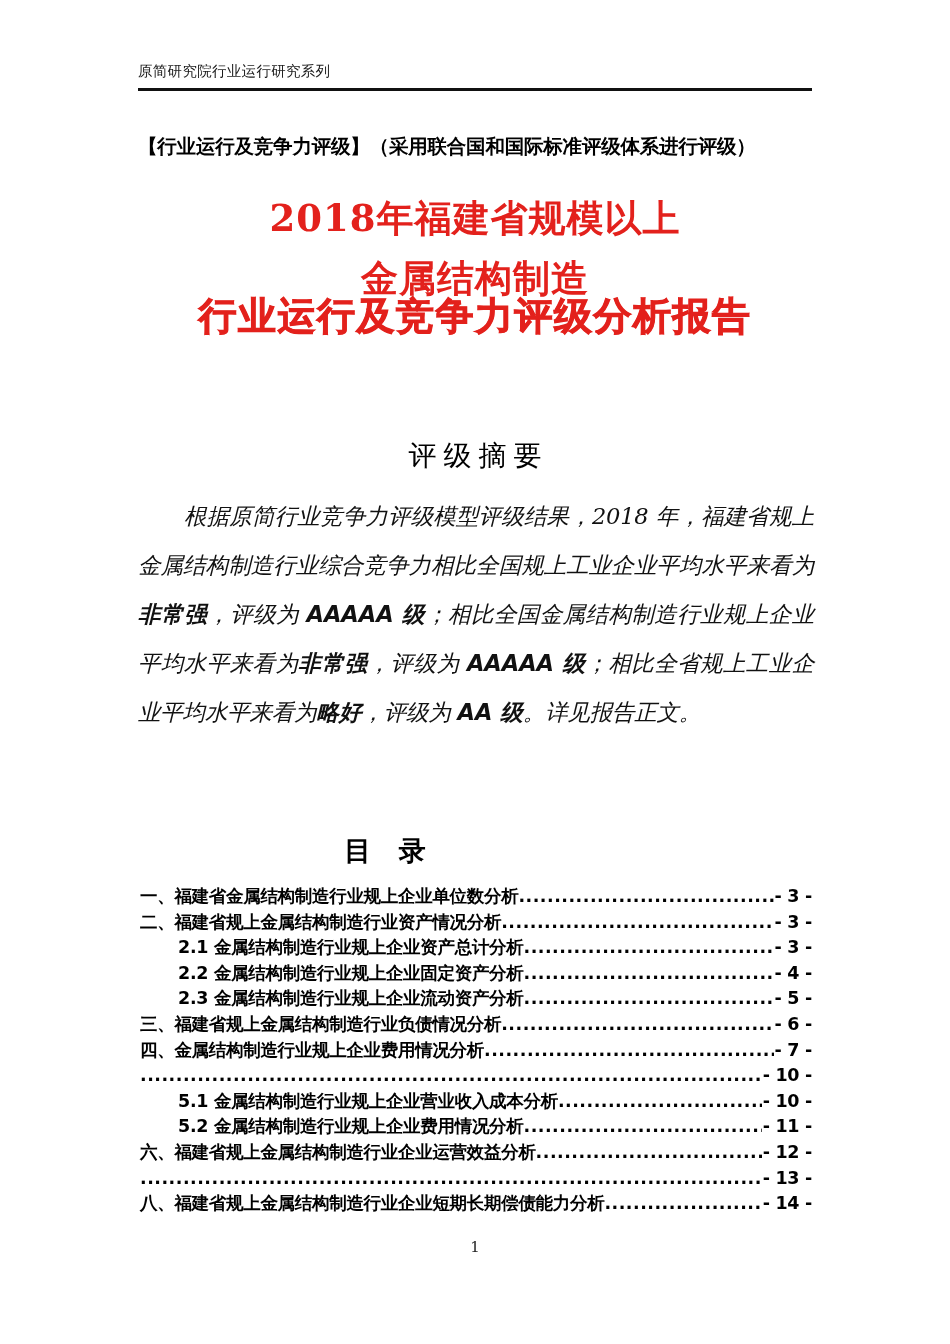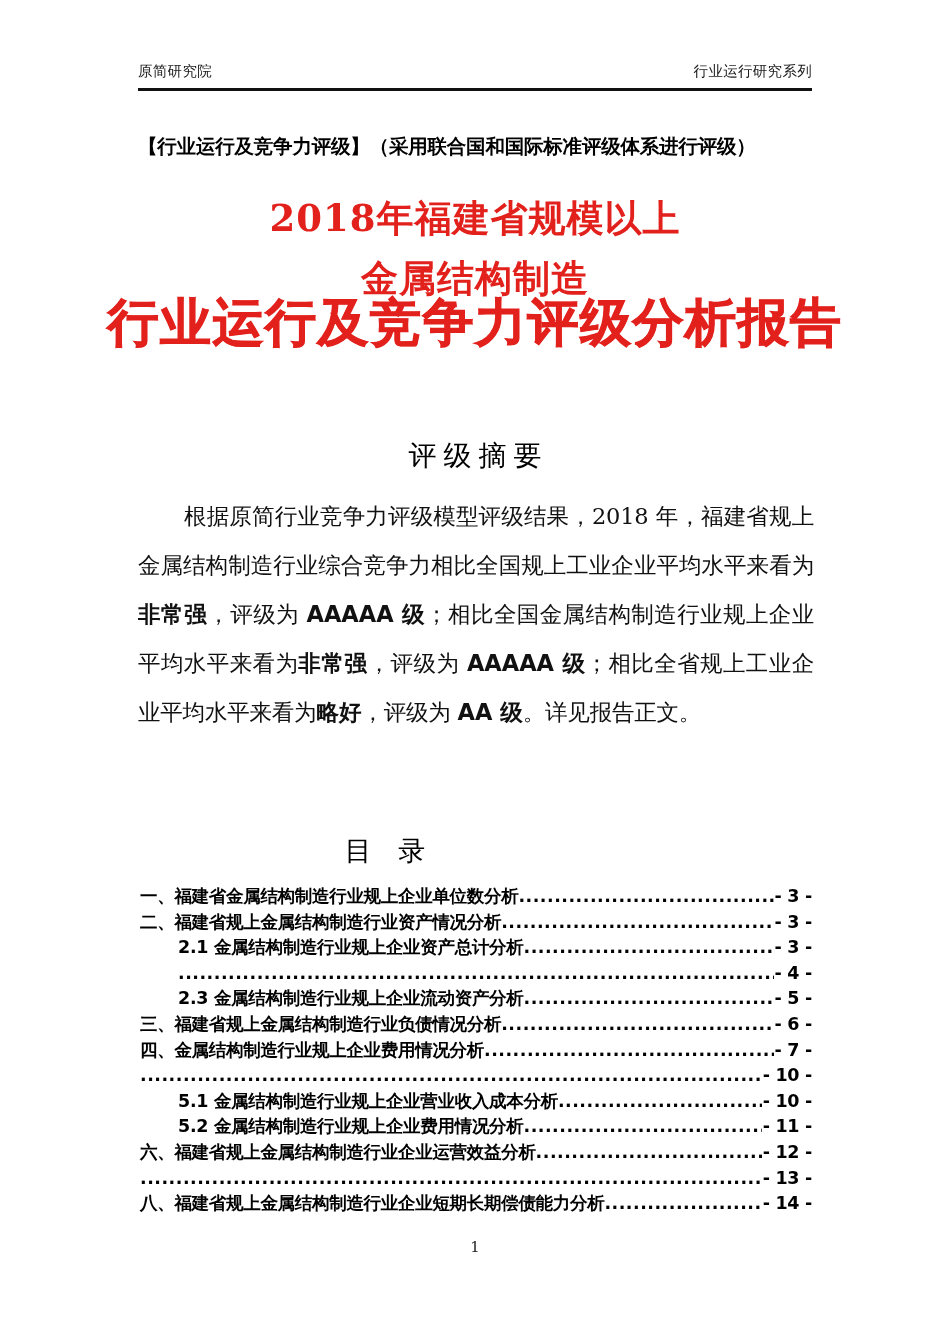--- a/index.html
+++ b/index.html
@@ -20,21 +20,20 @@
     box-sizing: border-box;
   }
 
   
   .header {
     position: absolute;
     left: 138px;
     top: 62px;
     width: 674px;
     display: flex;
-    justify-content: space-between;
     align-items: flex-end;
     font-family: "DejaVu Sans", "Liberation Sans", sans-serif;
     font-size: 14.5px;
     color: #1a1a1a;
     letter-spacing: 0.3px;
   }
   .header-rule {
     position: absolute;
     left: 138px;
     top: 88px;
@@ -74,21 +73,21 @@
   .title-line-1 {
     font-size: 37px;
     letter-spacing: 1px;
     margin-bottom: 23px;
   }
   .title-line-2 {
     font-size: 37px;
     letter-spacing: 1px;
   }
   .title-line-3 {
-    font-size: 51px;
+    font-size: 38px;
     letter-spacing: 1.5px;
     font-weight: 700;
     -webkit-text-stroke: 0.9px #E3211C;
   }
 
   
   .summary-heading {
     position: absolute;
     left: 0;
     top: 437px;
@@ -109,37 +108,38 @@
     top: 492px;
     width: 676px;
     font-family: "DejaVu Serif", "Liberation Serif", serif;
     font-size: 22.5px;
     line-height: 49px;
     color: #111111;
     text-align: justify;
     text-justify: inter-ideograph;
     text-indent: 46px;
     letter-spacing: -0.2px;
+    font-style: italic;
   }
   .summary-body b {
     font-family: "DejaVu Sans", "Liberation Sans", sans-serif;
     font-weight: 700;
     letter-spacing: 0;
   }
 
   
   .toc-heading {
     position: absolute;
     left: 0;
     top: 833px;
     width: 770px;
     text-align: center;
     font-family: "DejaVu Sans", "Liberation Sans", sans-serif;
     font-size: 27px;
-    font-weight: 400;
+    font-weight: 700;
     letter-spacing: 9px;
     color: #000000;
     text-indent: 9px;
   }
   .toc {
     position: absolute;
     left: 140px;
     top: 884px;
     width: 672px;
   }
@@ -218,20 +218,21 @@
         <span class="toc-label">二、福建省规上金属结构制造行业资产情况分析</span>
         <span class="toc-dots">..................................................................................................</span>
         <span class="toc-page">- 3 -</span>
       </div>
       <div class="toc-row lvl2">
         <span class="toc-label">2.1 金属结构制造行业规上企业资产总计分析</span>
         <span class="toc-dots">..................................................................................................</span>
         <span class="toc-page">- 3 -</span>
       </div>
       <div class="toc-row lvl2">
+        <span class="toc-label">2.2 金属结构制造行业规上企业固定资产分析</span>
         <span class="toc-dots">..................................................................................................</span>
         <span class="toc-page">- 4 -</span>
       </div>
       <div class="toc-row lvl2">
         <span class="toc-label">2.3 金属结构制造行业规上企业流动资产分析</span>
         <span class="toc-dots">..................................................................................................</span>
         <span class="toc-page">- 5 -</span>
       </div>
       <div class="toc-row">
         <span class="toc-label">三、福建省规上金属结构制造行业负债情况分析</span>

